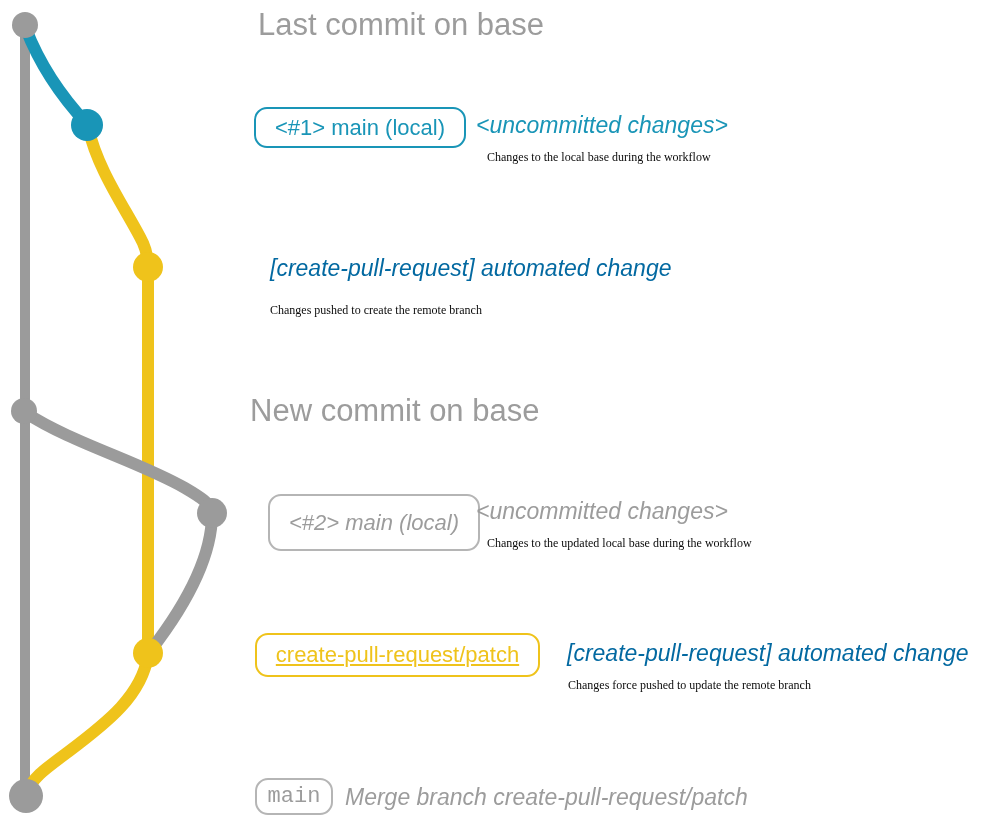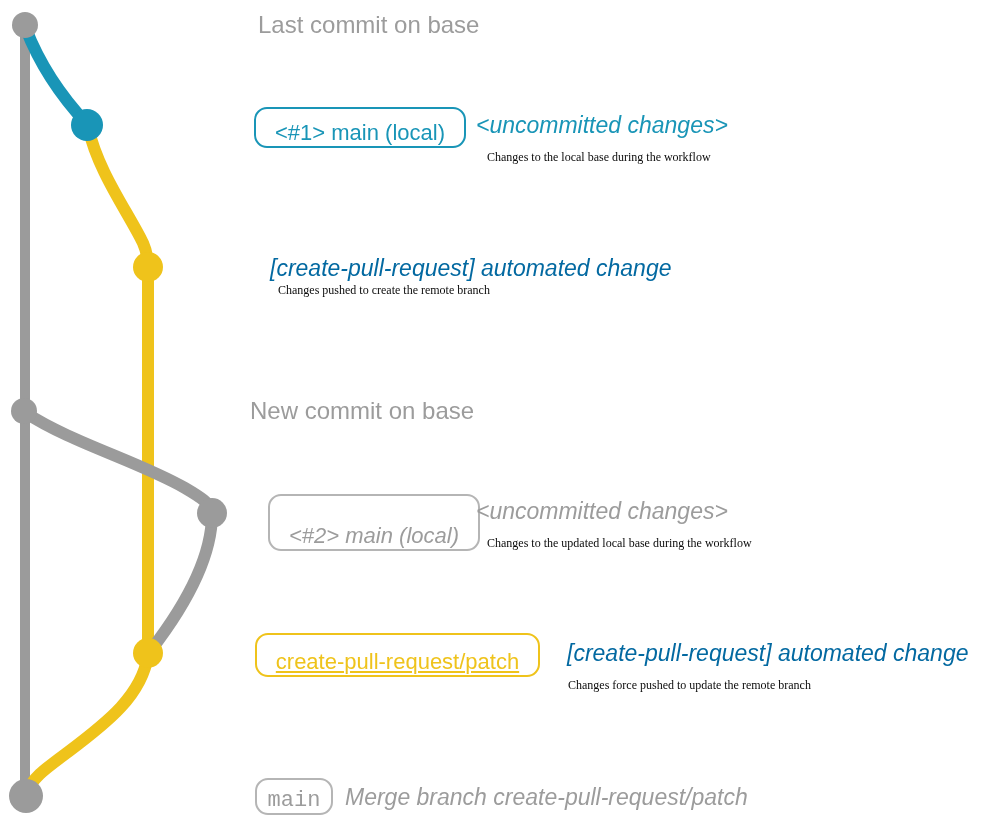--- a/index.html
+++ b/index.html
@@ -5,51 +5,51 @@
   html, body { margin: 0; padding: 0; }
   body {
     width: 981px; height: 827px;
     background: #ffffff;
     font-family: "Liberation Sans", sans-serif;
     position: relative;
     overflow: hidden;
   }
   .graph-svg { position: absolute; left: 0; top: 0; }
   .label { position: absolute; transform: translateY(-50%); white-space: nowrap; }
-  .heading { font-size: 24px; color: #9c9c9c; }
+  .heading { font-size: 31px; color: #9c9c9c; }
   .title { font-size: 23px; font-style: italic; }
   .teal   { color: #1995b7; }
   .yellow { color: #0369a1; margin-left: 12px; }
   .grayc  { color: #9c9c9c; }
   .desc {
     font-size: 12px;
     font-family: "Liberation Serif", serif;
     color: #0a0a0a;
   }
   .badge {
     position: absolute;
     box-sizing: border-box;
     border: 2px solid;
     border-radius: 13px;
-    display: flex; align-items: flex-end; justify-content: center;
+    display: flex; align-items: center; justify-content: center;
     font-size: 22px;
     white-space: nowrap;
     background: transparent;
   }
   .badge.b-teal   { border-color: #1995b7; color: #1995b7; }
   .badge.b-yellow { border-color: #efc31b; color: #efc31b; text-decoration: underline; }
   .badge.b-gray   { border-color: #b5b5b5; color: #9c9c9c; }
 
   
   #heading-last    { left: 258px; top: 25px; }
   #badge-main1     { left: 254px; top: 107px; width: 212px; height: 41px; }
   #title-uncommitted1 { left: 476px; top: 125px; }
   #desc-uncommitted1  { left: 487px; top: 157px; }
   #title-auto1     { left: 258px; top: 268px; }
-  #desc-auto1      { left: 270px; top: 290px; margin-left: 8px; }
+  #desc-auto1      { left: 270px; top: 310px; }
   #heading-new     { left: 250px; top: 411px; }
   #badge-main2     { left: 268px; top: 494px; width: 212px; height: 57px; font-style: italic; }
   #title-uncommitted2 { left: 476px; top: 511px; }
   #desc-uncommitted2  { left: 487px; top: 543px; }
   #badge-patch     { left: 255px; top: 633px; width: 285px; height: 44px; }
   #title-auto2     { left: 555px; top: 653px; }
   #desc-auto2      { left: 568px; top: 685px; }
   #badge-main-final{ left: 255px; top: 778px; width: 78px; height: 37px; font-family: Liberation Mono, monospace; }
   #title-merge     { left: 345px; top: 797px; }
 </style>

